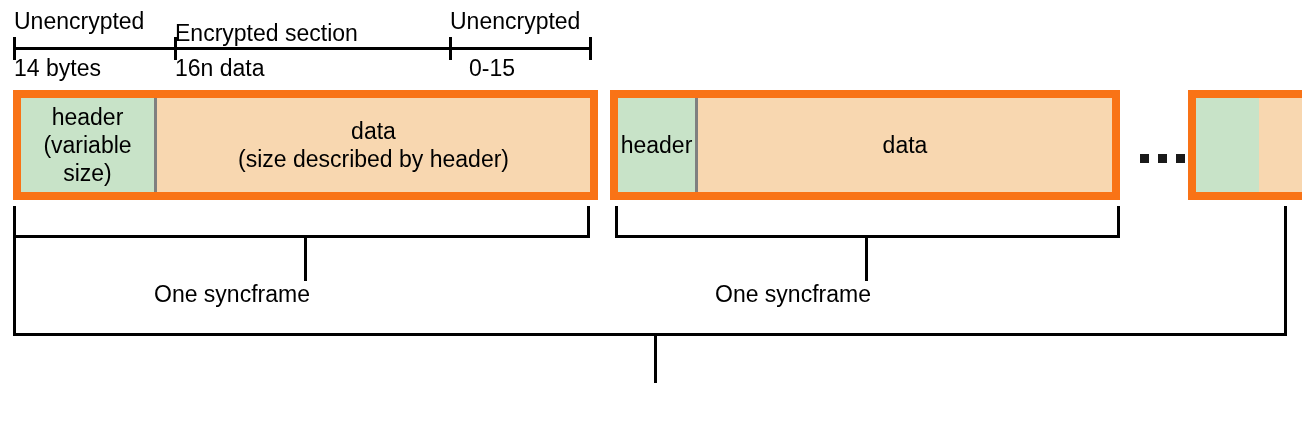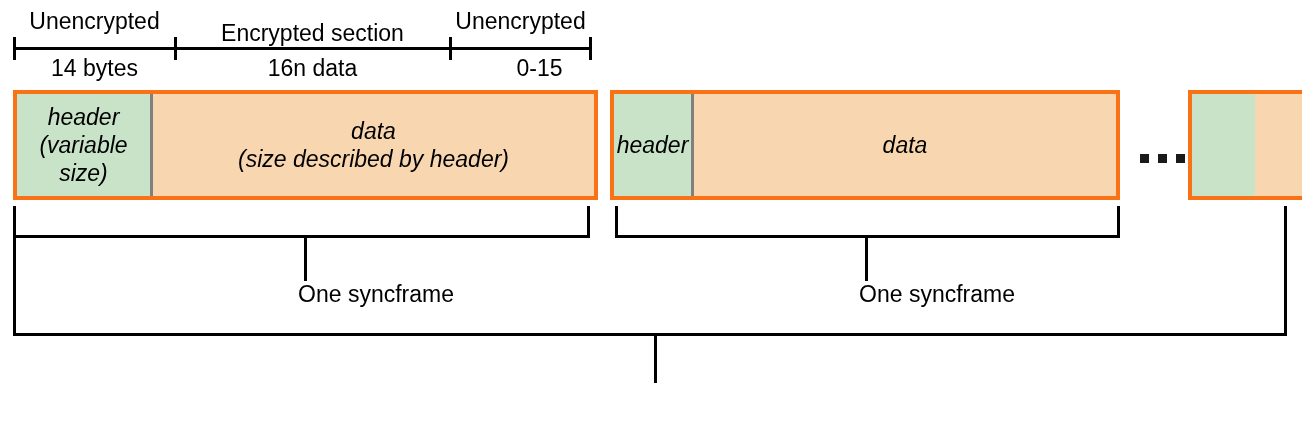--- a/index.html
+++ b/index.html
@@ -27,37 +27,36 @@
     height: 3px;
   }
   .ruler-tick {
     position: absolute;
     background: #000000;
     width: 3px;
   }
   .ruler-label-top,
   .ruler-label-bottom {
     position: absolute;
-    text-align: center;
+    text-align: left;
     font-size: 23px;
     line-height: 26px;
     white-space: nowrap;
     color: #000000;
   }
 
   
   .block {
     position: absolute;
     box-sizing: border-box;
-    border: 4px solid #f97316;
+    border: 8px solid #f97316;
     display: flex;
     flex-direction: row;
     overflow: hidden;
     background: #fdba74;
-    font-style: italic;
   }
   .seg {
     box-sizing: border-box;
     display: flex;
     align-items: center;
     justify-content: center;
     text-align: center;
     font-size: 23px;
     line-height: 28px;
     color: #000000;
@@ -108,21 +107,21 @@
   }
   .bracket .b-v-left  { left: 0; }
   .bracket .b-v-right { right: 0; }
   .stem {
     position: absolute;
     background: #000000;
     width: 3px;
   }
   .caption {
     position: absolute;
-    text-align: right;
+    text-align: left;
     font-size: 23px;
     line-height: 26px;
     white-space: nowrap;
     color: #000000;
   }
 </style>
 </head>
 <body>
 
 <div id="diagram">

